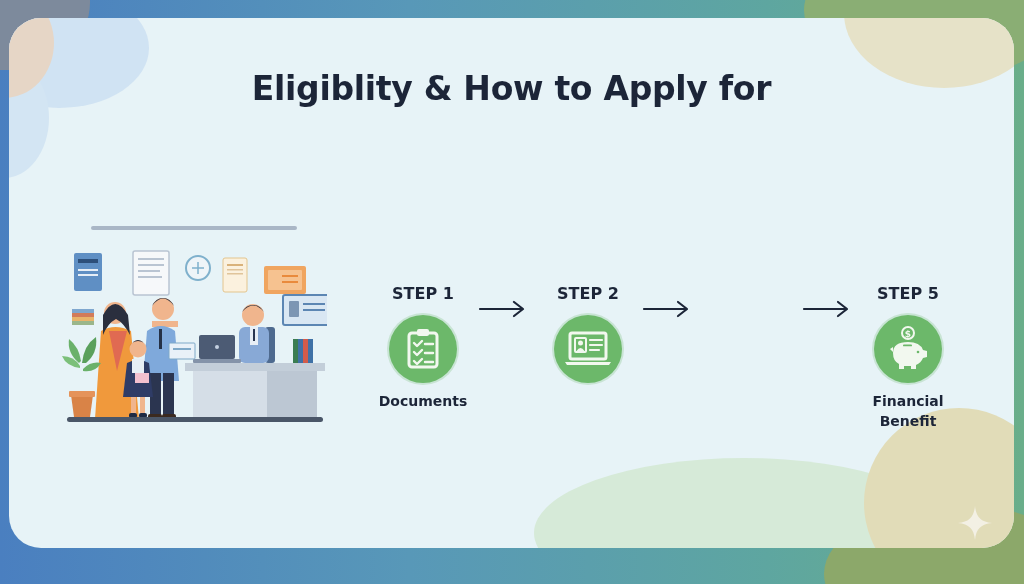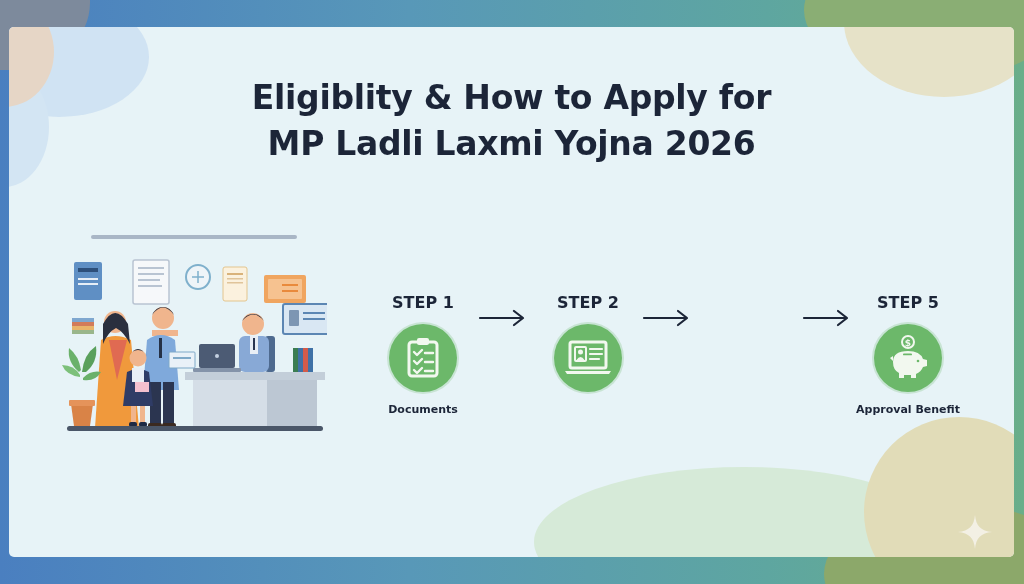--- a/index.html
+++ b/index.html
@@ -8,22 +8,22 @@
     position: relative;
     font-family: "DejaVu Sans", sans-serif;
     background: linear-gradient(90deg, #4a7fc0 0%, #5898b8 40%, #5ea6a0 75%, #6aae8a 100%);
   }
   .bg-blob { position: absolute; border-radius: 50%; }
   .bg-tl-gray { left: -80px; top: -80px; width: 170px; height: 150px; background: #7d8a9c; border-radius: 45%; }
   .bg-tr-green { right: -40px; top: -60px; width: 260px; height: 140px; background: #8aae74; border-radius: 50%; }
   .bg-br-olive { right: -60px; bottom: -60px; width: 260px; height: 140px; background: #8ca86a; border-radius: 50%; }
 
   .card {
-    position: absolute; left: 9px; top: 27px; width: 1005px; height: 530px;
-    background: #e7f3f7; border-radius: 5px; overflow: hidden;
+    position: absolute; left: 9px; top: 18px; width: 1005px; height: 530px;
+    background: #e7f3f7; border-radius: 32px; overflow: hidden;
   }
   .blob-tl-blue { position: absolute; left: -40px; top: -30px; width: 180px; height: 120px; background: #cfe2f2; border-radius: 50%; opacity: .95; }
   .blob-tl-blue2 { position: absolute; left: -50px; top: 40px; width: 90px; height: 120px; background: #d3e5f3; border-radius: 50%; }
   .blob-tl-peach2 { position: absolute; left: -55px; top: -30px; width: 100px; height: 110px; background: #e6d6c6; border-radius: 50%; }
   .blob-tr { position: absolute; right: -30px; top: -80px; width: 200px; height: 150px; background: #e6e2c8; border-radius: 50%; }
   .blob-br-green { position: absolute; right: 60px; bottom: -60px; width: 420px; height: 150px; background: #d6ead8; border-radius: 50%; }
   .blob-br-sand { position: absolute; right: -40px; bottom: -50px; width: 190px; height: 190px; background: #e1dcb8; border-radius: 50%; }
   .sparkle { position: absolute; right: 22px; bottom: 8px; width: 34px; height: 34px; }
 
   .title {
@@ -34,21 +34,21 @@
 
   .illustration { position: absolute; left: 48px; top: 205px; width: 270px; height: 200px; }
 
   .step { position: absolute; width: 130px; text-align: center; }
   .step-label { font-weight: bold; font-size: 16px; color: #1c2538; height: 22px; margin-top: 40px; }
   .step-circle {
     width: 68px; height: 68px; border-radius: 50%; background: #6cb86a;
     margin: 9px auto 0; display: flex; align-items: center; justify-content: center;
     box-shadow: 0 0 0 2px rgba(108,184,106,0.25);
   }
-  .step-name { margin-top: 8px; font-size: 11px; font-weight: bold; color: #1c2538; line-height: 20px; }
+  .step-name { margin-top: 8px; font-size: 14px; font-weight: bold; color: #1c2538; line-height: 20px; }
   .arrow { position: absolute; width: 48px; height: 18px; }
 </style>
 </head>
 <body>
 
 <div class="bg-blob bg-tl-gray"></div>
 <div class="bg-blob bg-tr-green"></div>
 <div class="bg-blob bg-br-olive"></div>
 
 <div class="card">
@@ -57,21 +57,20 @@
   <div class="blob-tl-peach2"></div>
   <div class="blob-tr"></div>
   <div class="blob-br-green"></div>
   <div class="blob-br-sand"></div>
   <svg class="sparkle" viewBox="0 0 34 34">
     <path d="M17 0 C18 11 23 16 34 17 C23 18 18 23 17 34 C16 23 11 18 0 17 C11 16 16 11 17 0Z" fill="#f3f0e4"></path>
   </svg>
 
   <h1 class="title">
     <span>Eligiblity &amp; How to Apply for</span><br>
-    <span>MP Ladli Laxmi Yojna 2026</span>
   </h1>
 
   <svg class="illustration" viewBox="0 0 270 200">
 
     <rect x="34" y="3" width="206" height="4" rx="2" fill="#a9b6c6"></rect>
 
     <rect x="17" y="30" width="28" height="38" rx="2" fill="#5f8fc4"></rect>
     <rect x="21" y="36" width="20" height="4" fill="#2d4f7a"></rect>
     <rect x="21" y="46" width="20" height="2" fill="#e6eef7"></rect>
     <rect x="21" y="51" width="20" height="2" fill="#e6eef7"></rect>
@@ -209,15 +208,15 @@
     <div class="step-circle">
       <svg width="48" height="48" viewBox="0 0 48 48">
         <circle cx="24" cy="8" r="6" fill="none" stroke="#f2f8ef" stroke-width="2"></circle>
         <text x="24" y="11.5" text-anchor="middle" font-size="9" font-weight="bold" fill="#f2f8ef" font-family="DejaVu Sans, sans-serif">$</text>
         <path d="M9 28 q0 -11 15 -11 q12 0 15 8 l4 1 v6 l-4 1 q-2 5 -7 7 v4 h-5 v-3 h-7 v3 h-5 v-5 q-6 -3 -6 -11z" fill="#f2f8ef"></path>
         <path d="M9 27 l-3 -3 l3 -2z" fill="#f2f8ef"></path>
         <circle cx="34" cy="27" r="1.3" fill="#6cb86a"></circle>
         <rect x="19" y="19.5" width="9" height="1.8" rx="0.9" fill="#6cb86a"></rect>
       </svg>
     </div>
-    <div class="step-name">Approval Benefit</div>
+    <div class="step-name">Financial Benefit</div>
   </div>
 </div>
 
 </body></html>

